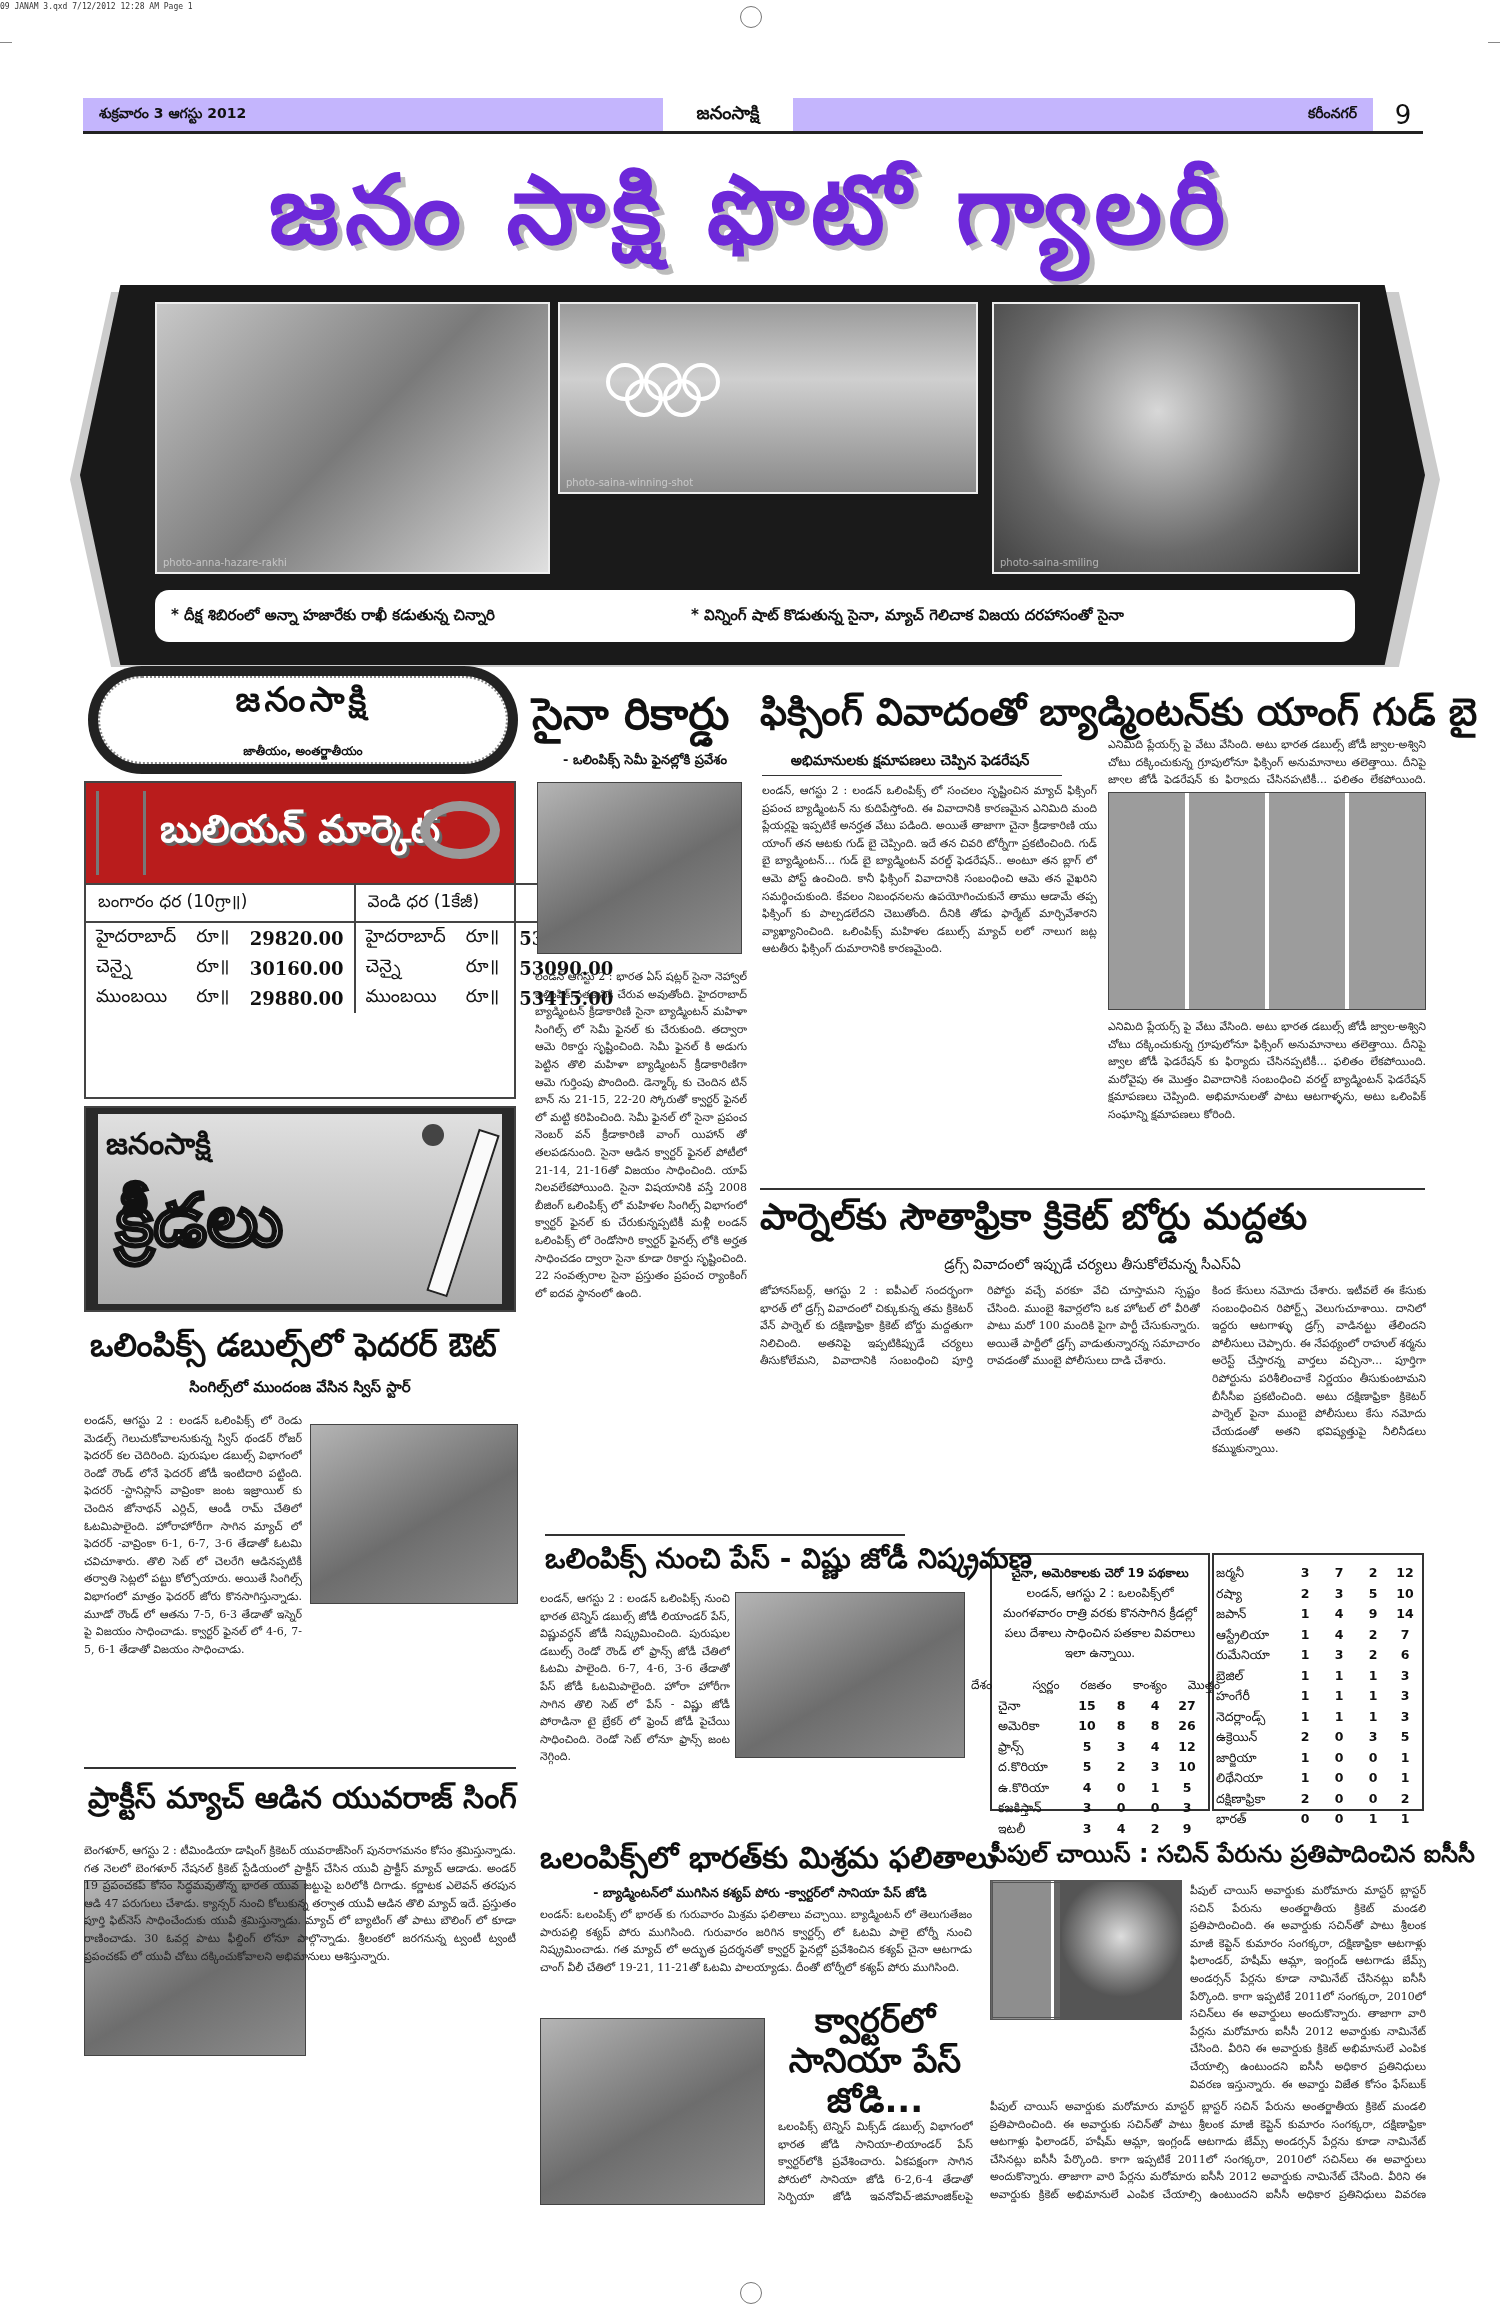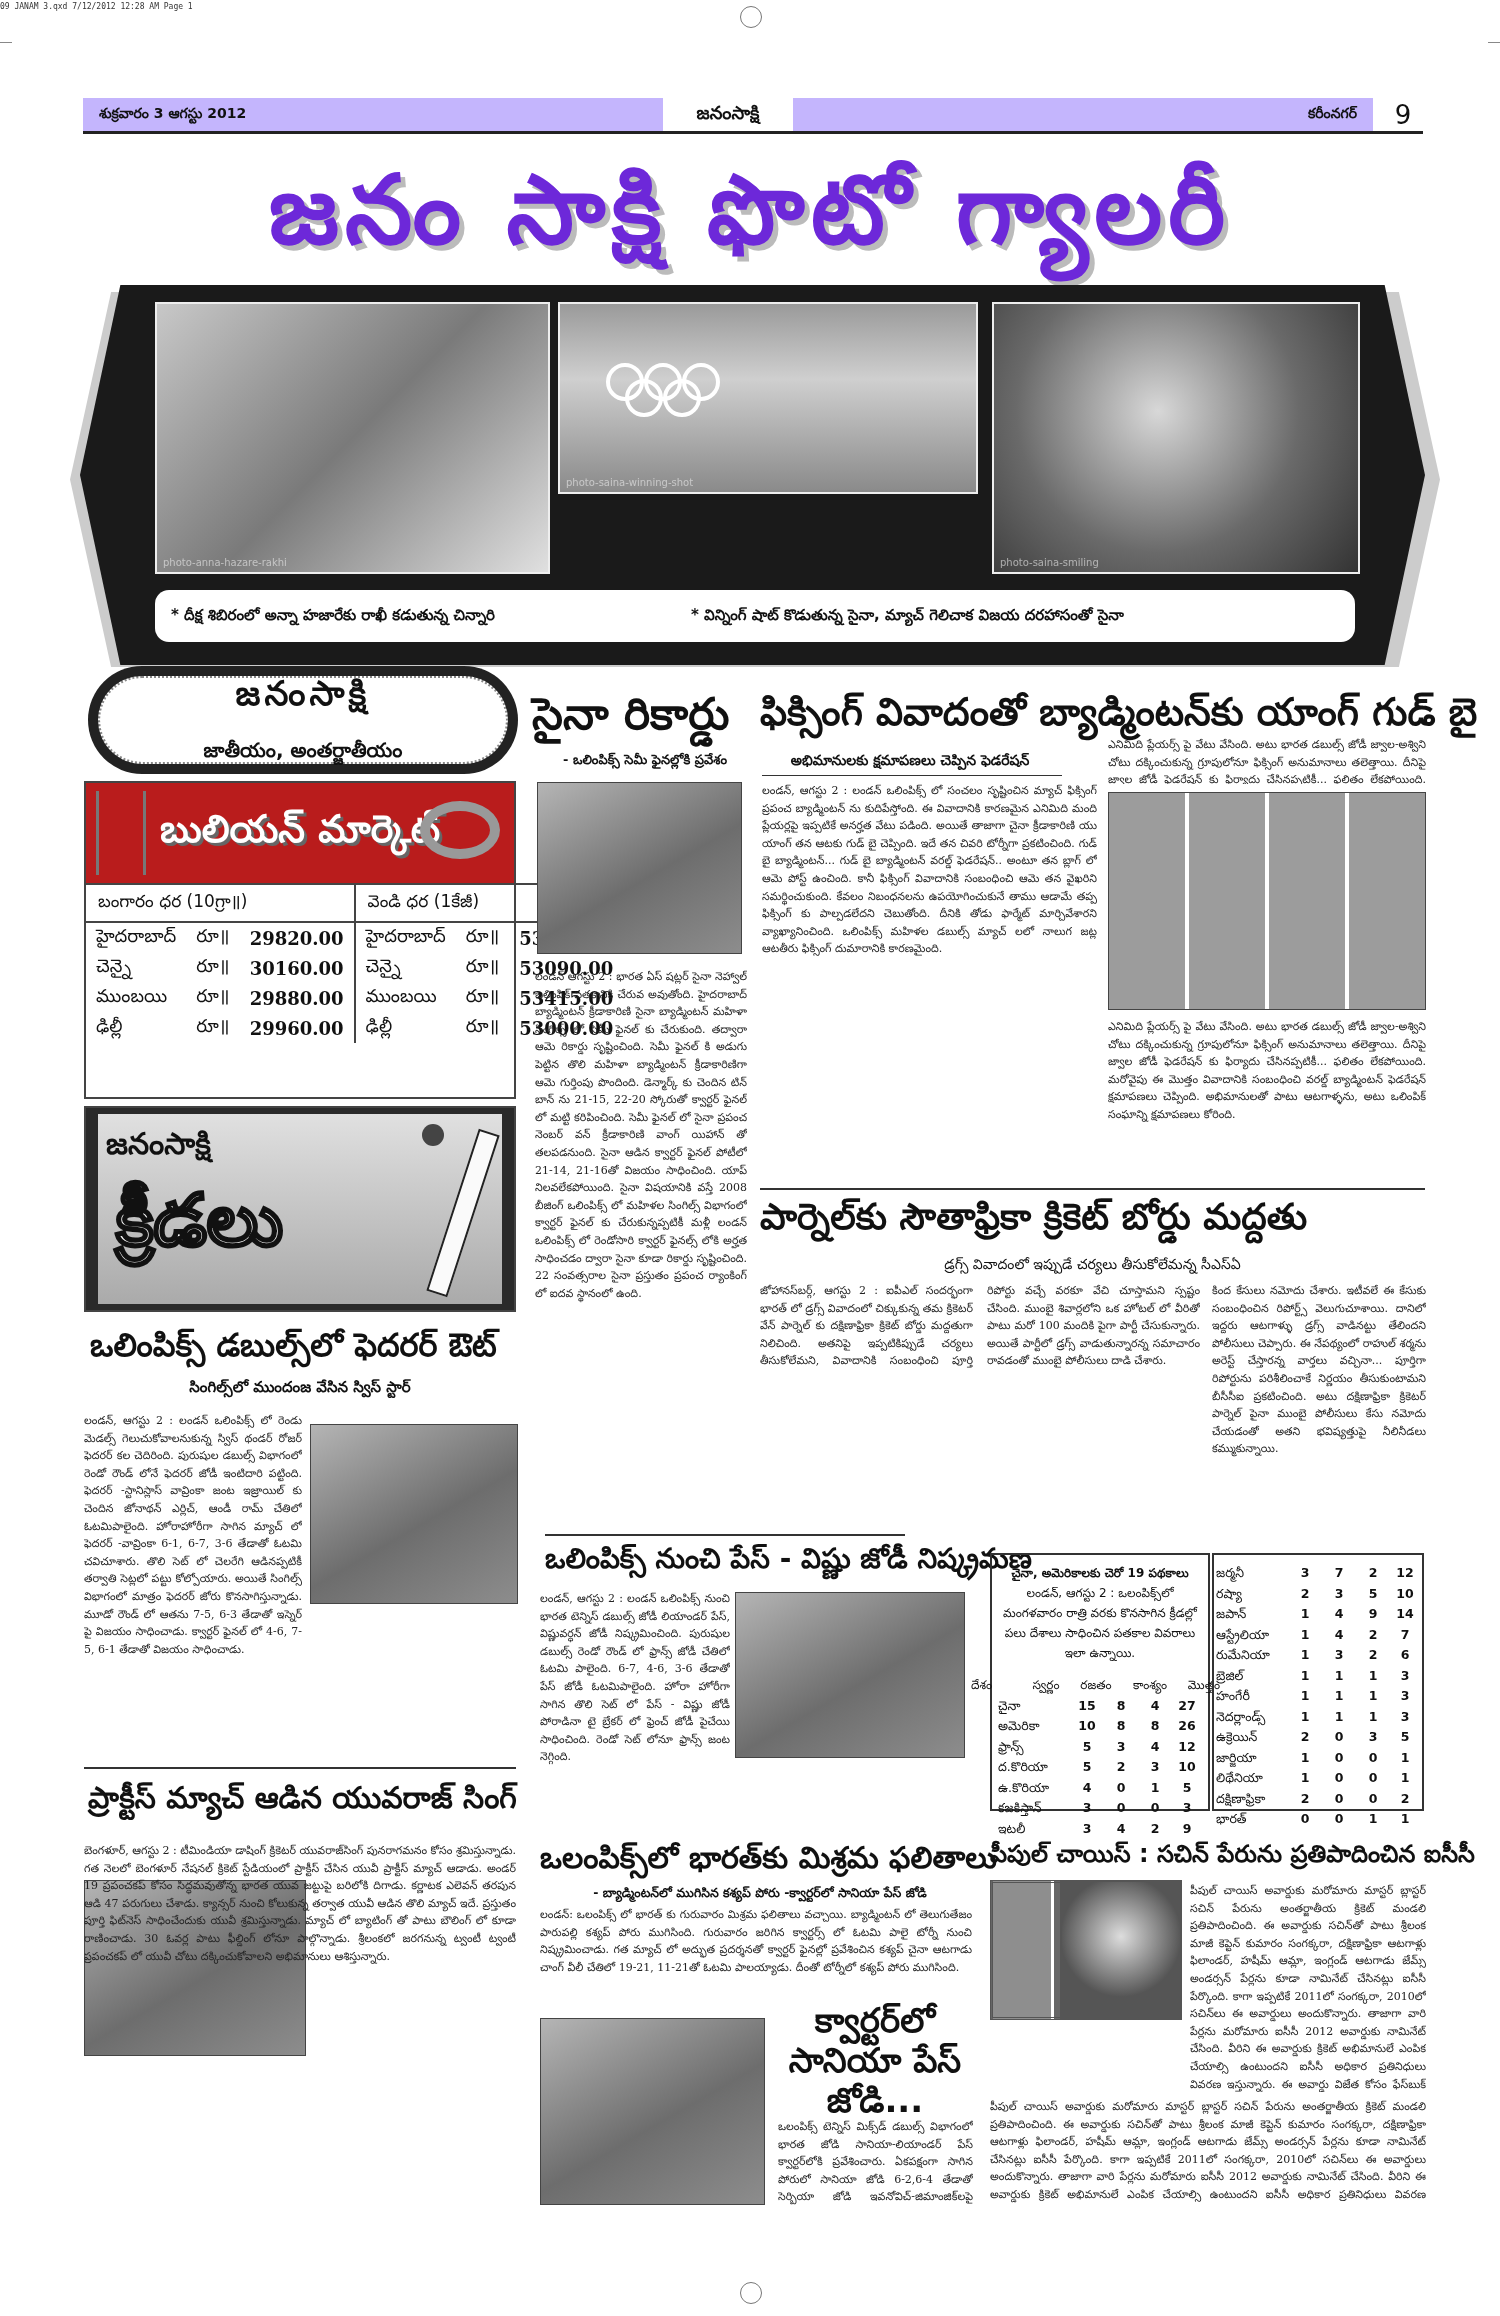--- a/index.html
+++ b/index.html
@@ -29,21 +29,21 @@
   .photo { position: absolute; background: linear-gradient(160deg, #9a9a9a, #5a5a5a 60%, #7a7a7a); border: 2px solid #eee; overflow: hidden; }
   .photo .ph-label { position: absolute; bottom: 4px; left: 6px; font-size: 10px; color: #eee; opacity: .6; }
   .caption-bar { position: absolute; left: 155px; top: 590px; width: 1200px; height: 52px; background: #fff; border-radius: 14px;
     display: flex; align-items: center; font-size: 15px; font-weight: bold; }
   .caption-bar span { display: block; }
 
   
   .brandbox { position: absolute; left: 88px; top: 666px; width: 430px; height: 108px; border-radius: 54px; background: #222; padding: 10px; }
   .brandbox .inner { width: 100%; height: 100%; border-radius: 46px; background: #fff; border: 2px dotted #888; display: flex; flex-direction: column; align-items: center; justify-content: center; }
   .brandbox .t1 { font-size: 34px; font-weight: bold; letter-spacing: 4px; }
-  .brandbox .t2 { font-size: 20px; font-weight: bold; margin-top: 17px; text-align: center; }
+  .brandbox .t2 { font-size: 12px; font-weight: bold; margin-top: 17px; text-align: center; }
 
   .bullion { position: absolute; left: 84px; top: 781px; width: 432px; height: 318px; border: 2px solid #444; }
   .bullion .banner { height: 100px; background: #b91c1c; display: flex; align-items: center; justify-content: center; color: #fff; font-size: 38px; font-weight: bold; text-shadow: 3px 3px 0 #666; position: relative; }
   .bullion .ring { position: absolute; right: 14px; top: 18px; width: 80px; height: 58px; border: 10px solid #999; border-radius: 50%; }
   .bullion .chain { position: absolute; left: 10px; top: 8px; width: 50px; height: 84px; border-left: 3px solid #777; border-right: 3px solid #777; }
   .bullion table { width: 100%; border-collapse: collapse; font-family: "DejaVu Serif", serif; }
   .bullion th { font-family: "DejaVu Sans", sans-serif; font-weight: normal; font-size: 17px; text-align: left; padding: 6px 12px; border-top: 2px solid #444; border-bottom: 2px solid #444; }
   .bullion td { font-size: 18px; padding: 2px 10px; white-space: nowrap; }
   .bullion .sep { border-left: 2px solid #444; }
   .bullion .price { font-weight: bold; }
@@ -146,28 +146,20 @@
           <td class="price">53090.00</td>
         </tr>
         <tr>
           <td>ముంబయి</td>
           <td>రూ॥</td>
           <td class="price">29880.00</td>
           <td class="sep">ముంబయి</td>
           <td>రూ॥</td>
           <td class="price">53415.00</td>
         </tr>
-        <tr>
-          <td>ఢిల్లీ</td>
-          <td>రూ॥</td>
-          <td class="price">29960.00</td>
-          <td class="sep">ఢిల్లీ</td>
-          <td>రూ॥</td>
-          <td class="price">53000.00</td>
-        </tr>
       </tbody>
   </table>
 </div>
 
 <div class="sportsbanner">
   <div class="inner"></div>
   <div class="b1">జనంసాక్షి</div>
   <div class="b2">క్రీడలు</div>
   <div style="position:absolute;right:40px;top:20px;width:22px;height:170px;background:#fafafa;border:2px solid #222;transform:rotate(18deg);"></div>
   <div style="position:absolute;right:70px;top:16px;width:22px;height:22px;border-radius:50%;background:#444;"></div>

